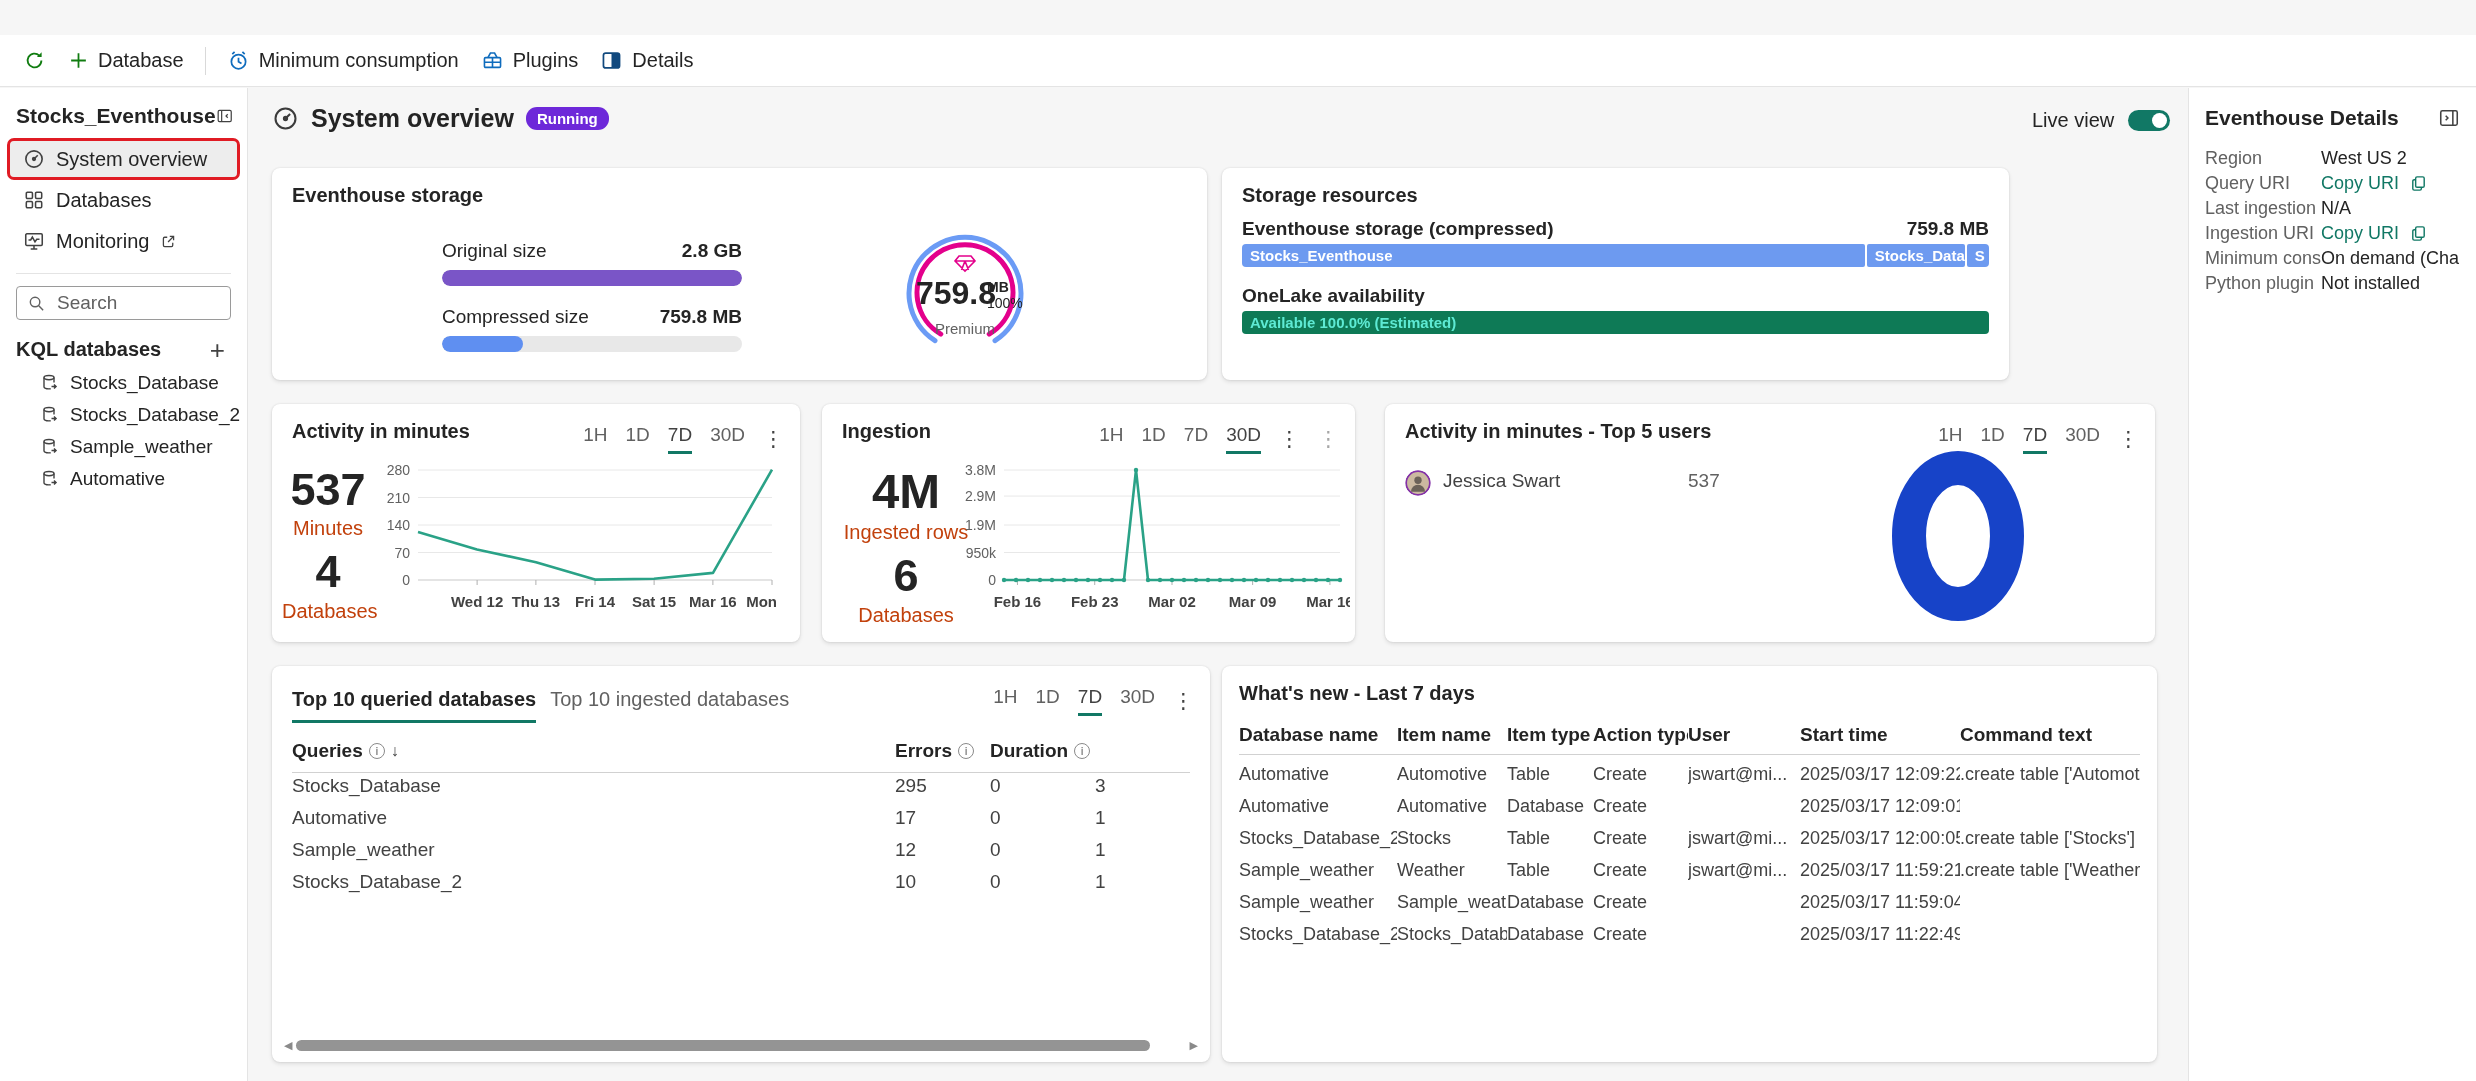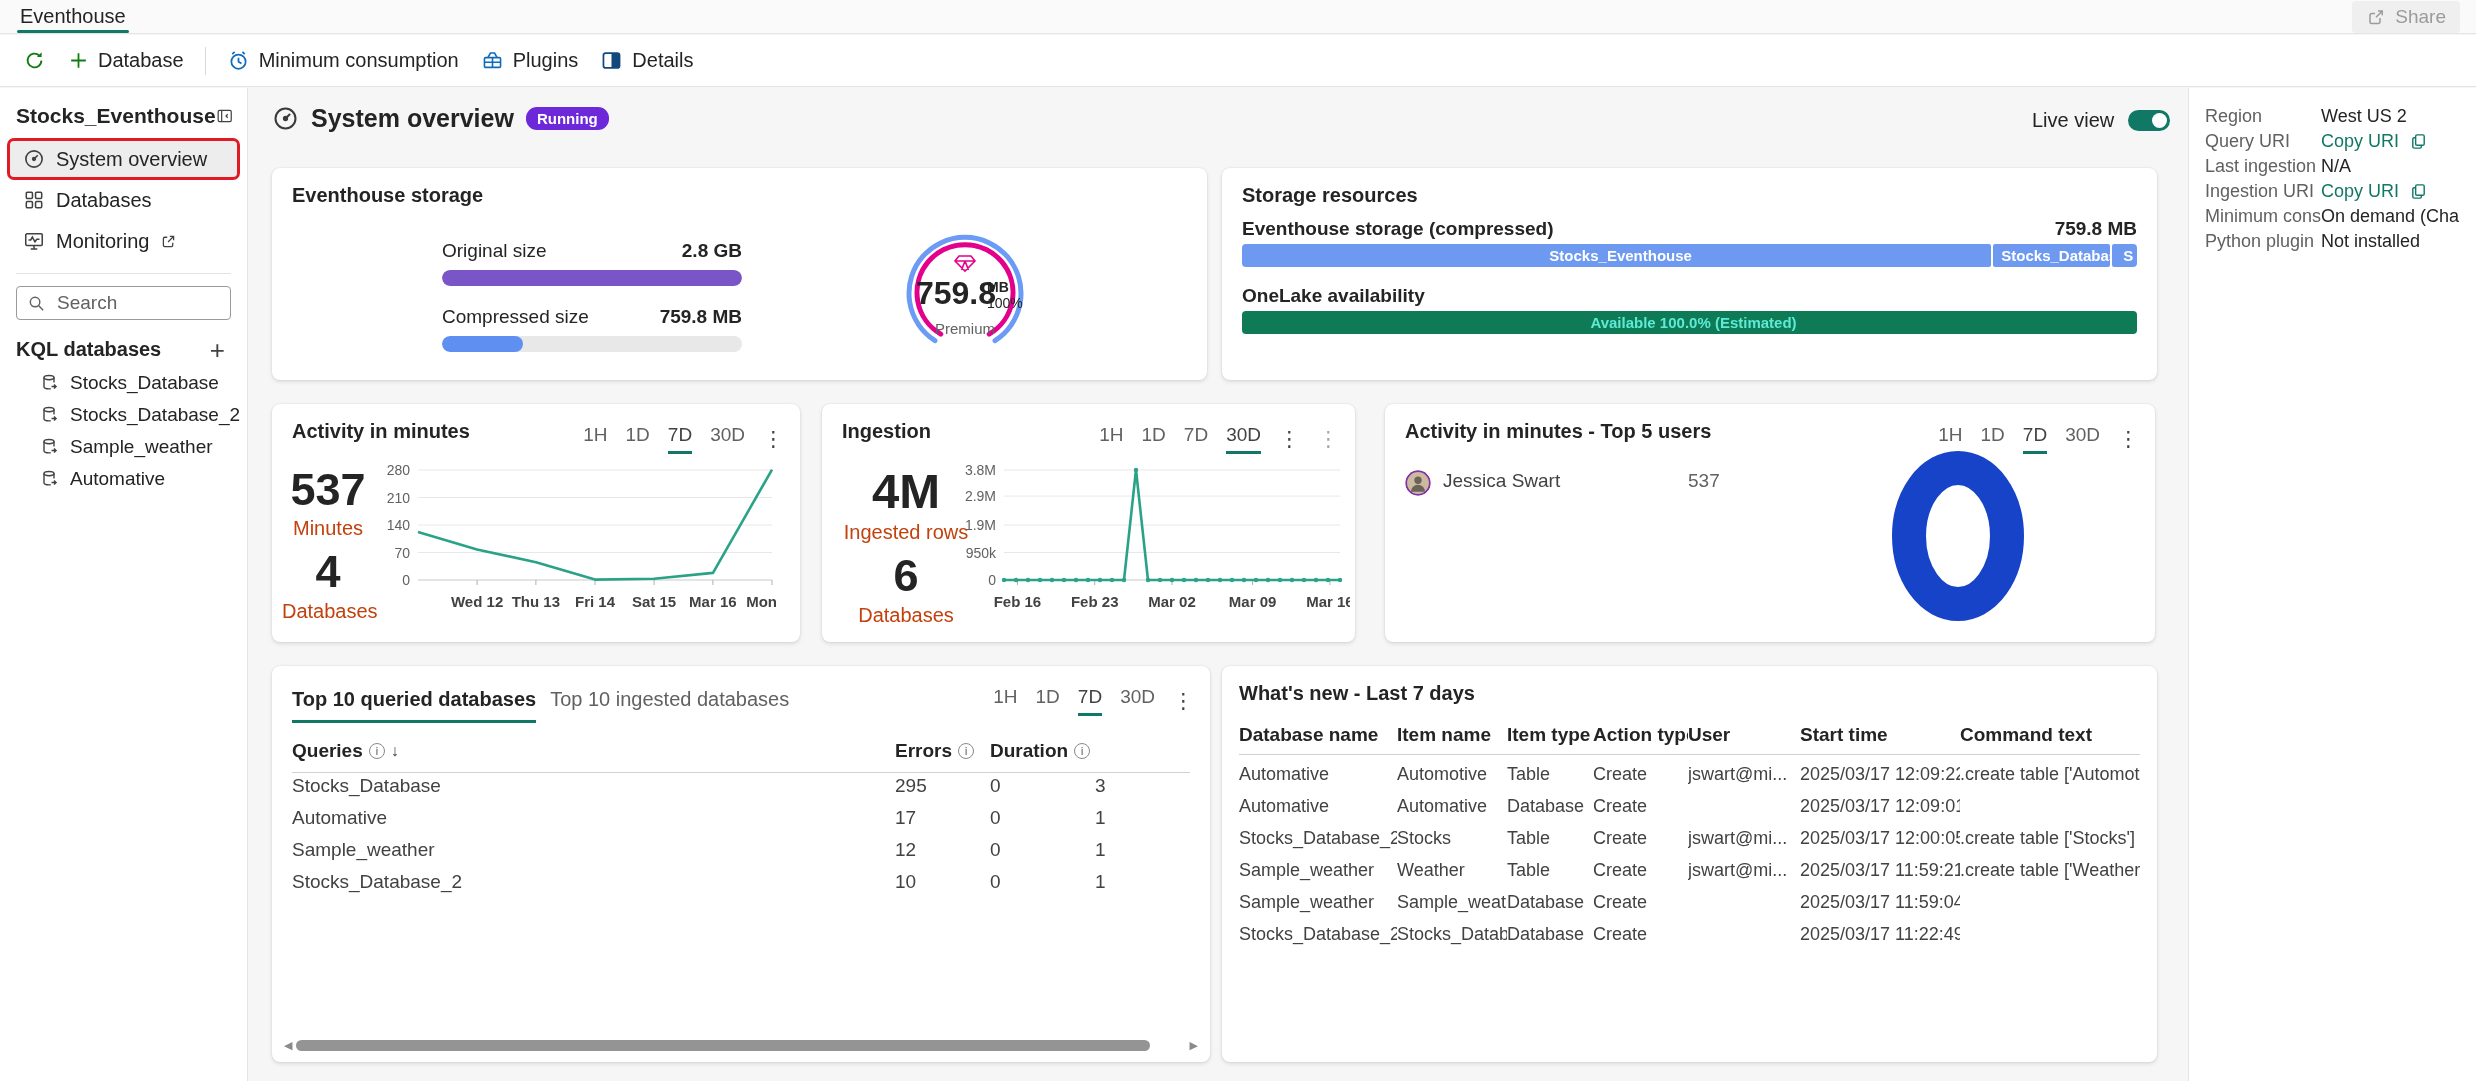--- a/index.html
+++ b/index.html
@@ -108,32 +108,20 @@
   .dvalue{color:#242424;display:flex;align-items:center;gap:10px;white-space:nowrap;overflow:hidden;}
   .dvalue a{color:#117865;text-decoration:none;cursor:pointer;}
   .chart-lbl{font-size:14px;fill:#616161;}
   .chart-xlbl{font-size:15px;font-weight:700;fill:#424242;}
 </style>
 </head>
 <body>
 
 <div class="root">
 
-  <div class="tabbar">
-    <div class="tab">
-      <span>Eventhouse</span>
-    </div>
-    <button class="share-btn">
-      <svg width="20" height="20" viewBox="0 0 20 20" fill="none" stroke="#9b9b9b" stroke-width="1.5">
-        <path d="M12 4h4.2v4.2M16 4.3l-6 6"></path>
-        <path d="M14 11v4a1.5 1.5 0 0 1-1.5 1.5h-7A1.5 1.5 0 0 1 4 15V8a1.5 1.5 0 0 1 1.5-1.5H9"></path>
-      </svg>
-      <span>Share</span>
-    </button>
-  </div>
 
   <div class="toolbar">
     <button class="tbtn">
       <svg width="23" height="23" viewBox="0 0 20 20" fill="none">
         <path d="M16 10a6 6 0 1 1-1.8-4.3" stroke="#107c10" stroke-width="1.6"></path>
         <path d="M16.2 2.8v4.1h-4.1z" fill="#107c10"></path>
       </svg>
     </button>
     <button class="tbtn">
       <svg width="21" height="21" viewBox="0 0 20 20">
@@ -294,21 +282,21 @@
           <path d="M50.8 110.1 A48 48 0 1 1 99.2 110.1" fill="none" stroke="#e3008c" stroke-width="5" stroke-linecap="round"></path>
           <path d="M69 32h12l4 5-10 10-10-10z M65 37h20 M75 37l-3.5 9 M75 37l3.5 9" fill="none" stroke="#e3008c" stroke-width="1.6"></path>
           <text x="66" y="80" text-anchor="middle" font-size="32" font-weight="bold" fill="#242424">759.8</text>
           <text x="97" y="68" font-size="14" font-weight="bold" fill="#242424">MB</text>
           <text x="97" y="84" font-size="14" fill="#242424">100%</text>
           <text x="75" y="110" text-anchor="middle" font-size="15" fill="#616161">Premium</text>
         </svg>
       </div>
     </div>
 
-    <div class="card" style="left:973px;top:80px;width:935px;height:212px;text-align:center;">
+    <div class="card" style="left:973px;top:80px;width:787px;height:212px;">
       <div class="card-title">Storage resources</div>
       <div class="res-row" style="top:50px;">
         <span>Eventhouse storage (compressed)</span>
         <span>759.8 MB</span>
       </div>
       <div class="segbar" id="segbar">
           <div class="seg" style="flex-grow: 85.5; flex-basis: 0px;">Stocks_Eventhouse</div>
           <div class="seg" style="flex-grow: 12.5; flex-basis: 0px;">Stocks_Database_2</div>
           <div class="seg" style="flex-grow: 2; flex-basis: 0px;">S</div>
         </div>
@@ -591,20 +579,28 @@
             <div>Create</div>
             <div></div>
             <div>2025/03/17 11:22:49</div>
             <div></div>
           </div>
         </div>
     </div>
   </div>
 
   <aside class="details">
+    <div class="dt-header">
+      <span class="dt-title">Eventhouse Details</span>
+      <svg width="22" height="22" viewBox="0 0 20 20" fill="none" stroke="#424242" stroke-width="1.4" style="cursor:pointer">
+        <rect x="2.5" y="3.5" width="15" height="13" rx="1.5"></rect>
+        <path d="M13.5 3.5v13"></path>
+        <path d="M7 8l2 2-2 2"></path>
+      </svg>
+    </div>
     <div class="drows" id="drows">
         <div class="drow">
           <span class="dlabel">Region</span>
           <span class="dvalue">West US 2</span>
         </div>
         <div class="drow">
           <span class="dlabel">Query URI</span>
           <span class="dvalue">
             <a>Copy URI</a>
             <svg width="19" height="19" viewBox="0 0 20 20" fill="none" stroke="#117865" stroke-width="1.5">

